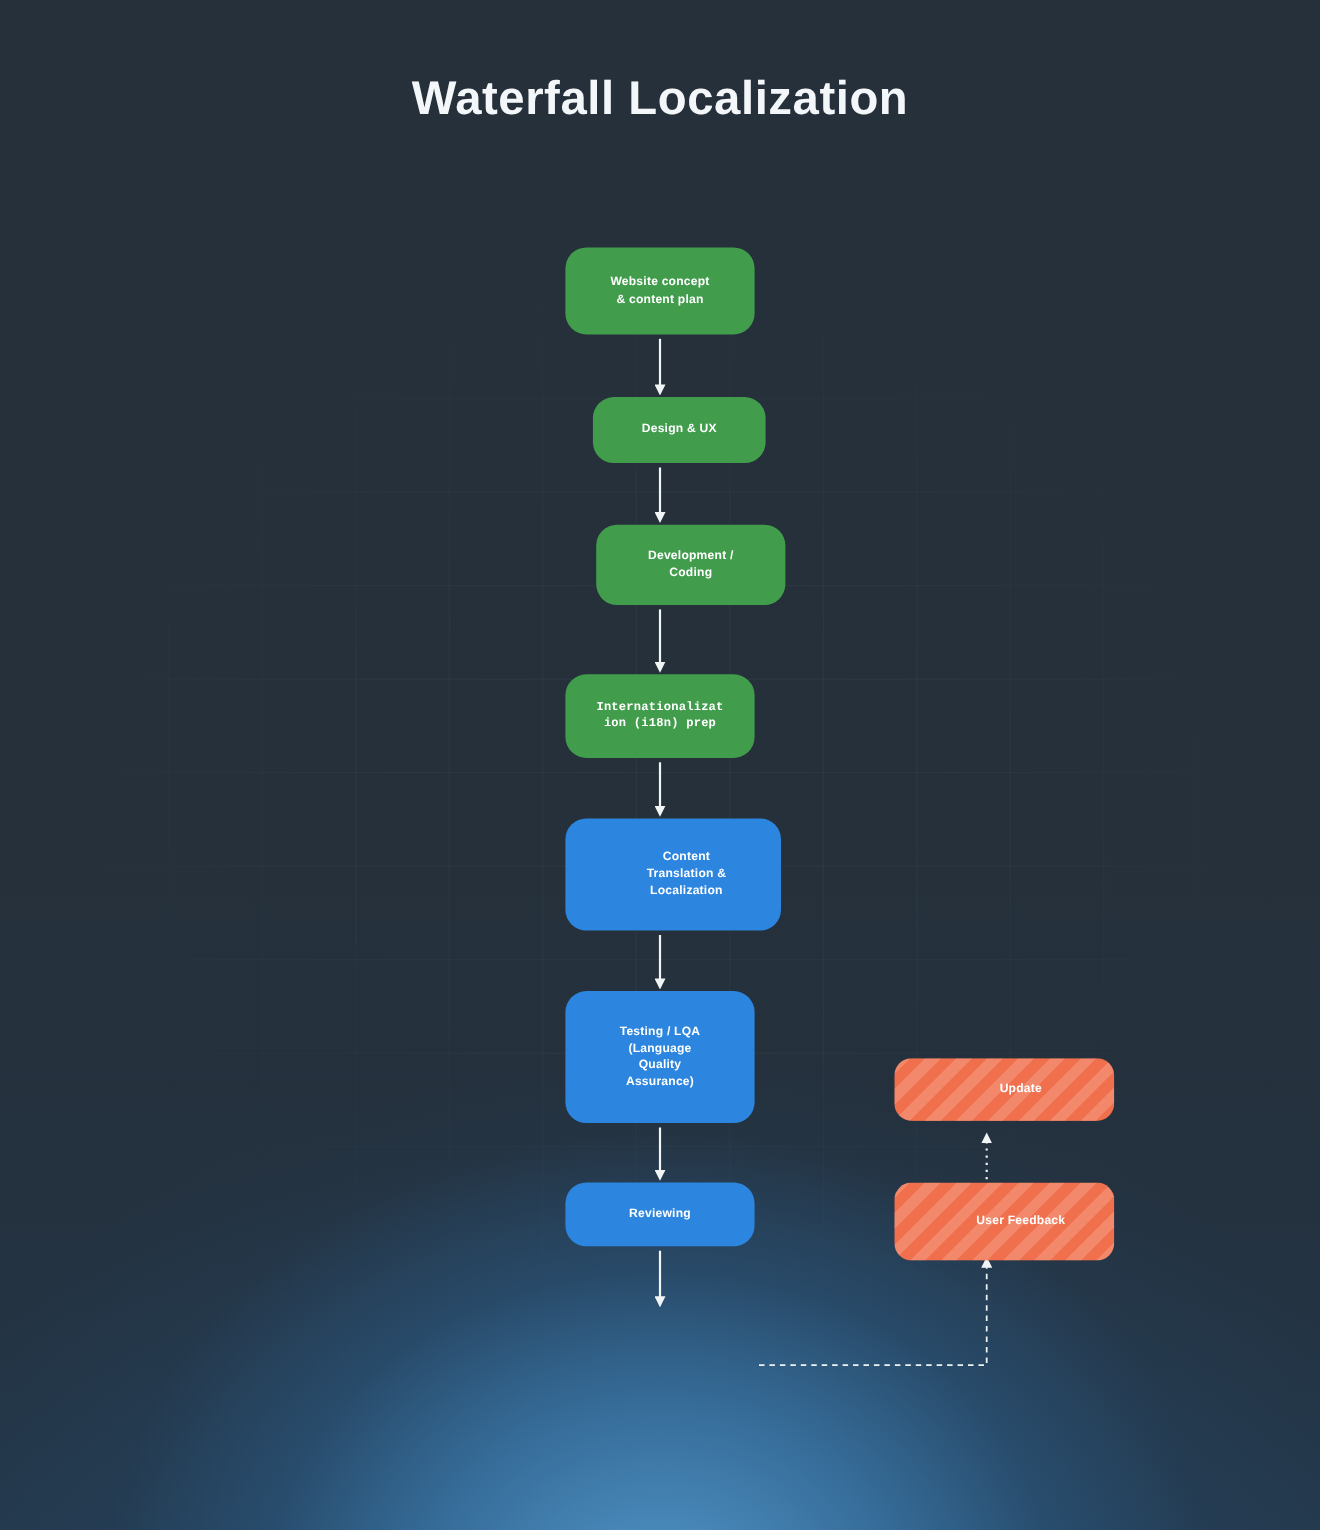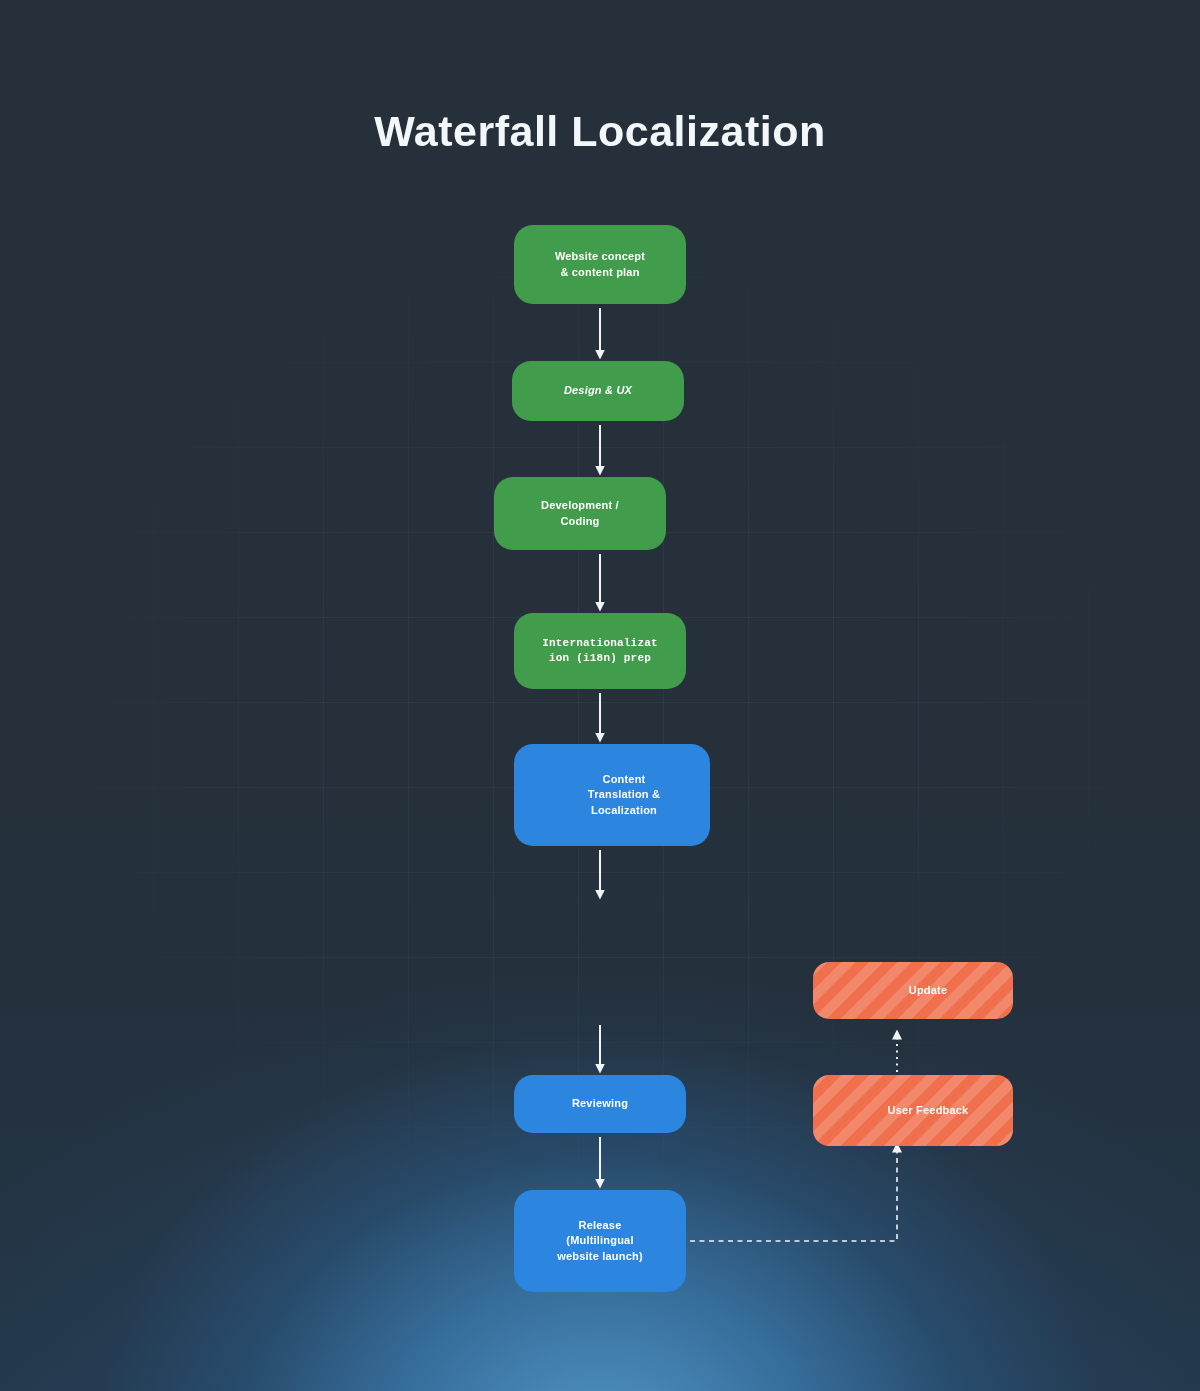--- a/index.html
+++ b/index.html
@@ -22,21 +22,21 @@
     background-position:68px 22px;
     -webkit-mask-image:radial-gradient(62% 48% at 50% 52%, #000 35%, transparent 78%);
     mask-image:radial-gradient(62% 48% at 50% 52%, #000 35%, transparent 78%);
     pointer-events:none;
   }
   .title{
     position:absolute;top:63px;left:0;width:100%;
     text-align:center;font-weight:bold;font-size:43px;line-height:1.26;
     letter-spacing:.5px;
   }
-  .title .t1{display:block;color:#f4f7f9;margin-top:41px;}
+  .title .t1{display:block;color:#f4f7f9;}
   .title .t2{display:block;color:#a6b8c4;}
   .node{
     position:absolute;
     display:flex;align-items:center;justify-content:center;
     text-align:center;color:#fff;
     font-size:11px;font-weight:bold;line-height:1.38;
     white-space:pre-line;
     border-radius:19px;
     letter-spacing:.2px;
   }
@@ -44,22 +44,22 @@
   .blue{background:#2c85de;}
   .orange{
     background:
       repeating-linear-gradient(135deg, rgba(255,255,255,.17) 0 10px, rgba(255,255,255,0) 10px 20px),
       #f0704d;
     border-radius:16px;
     padding-left:30px;
   }
   
   .n0{left:514px;top:225px;width:172px;height:79px;}
-  .n1{left:512px;top:361px;width:172px;height:60px;font-style:italic;}
-  .n2{left:494px;top:477px;width:172px;height:73px;}
+  .n1{left:539px;top:361px;width:157px;height:60px;}
+  .n2{left:542px;top:477px;width:172px;height:73px;}
   .n3{left:514px;top:613px;width:172px;height:76px;font-family:Liberation Mono, monospace;}
   .n4{left:514px;top:744px;width:172px;height:102px;padding-left:24px;}
   .n5{left:514px;top:901px;width:172px;height:120px;}
   .n6{left:514px;top:1075px;width:172px;height:58px;}
   .n7{left:514px;top:1190px;width:172px;height:102px;}
   
   .s0{left:813px;top:962px;width:170px;height:57px;}
   .s1{left:813px;top:1075px;width:170px;height:71px;}
   svg.wires{position:absolute;inset:0;pointer-events:none;}
 </style>
@@ -95,20 +95,21 @@
   <div class="node green n0">Website concept
 &amp; content plan</div>
   <div class="node green n1">Design &amp; UX</div>
   <div class="node green n2">Development /
 Coding</div>
   <div class="node green n3">Internationalizat
 ion (i18n) prep</div>
   <div class="node blue n4">Content
 Translation &amp;
 Localization</div>
+  <div class="node blue n5">Testing / LQA
+(Language
+Quality
+Assurance)</div>
   <div class="node blue n6">Reviewing</div>
-  <div class="node blue n7">Release
-(Multilingual
-website launch)</div>
 
   <div class="node orange s0">Update</div>
   <div class="node orange s1">User Feedback</div>
 </div>
 
 </body></html>

